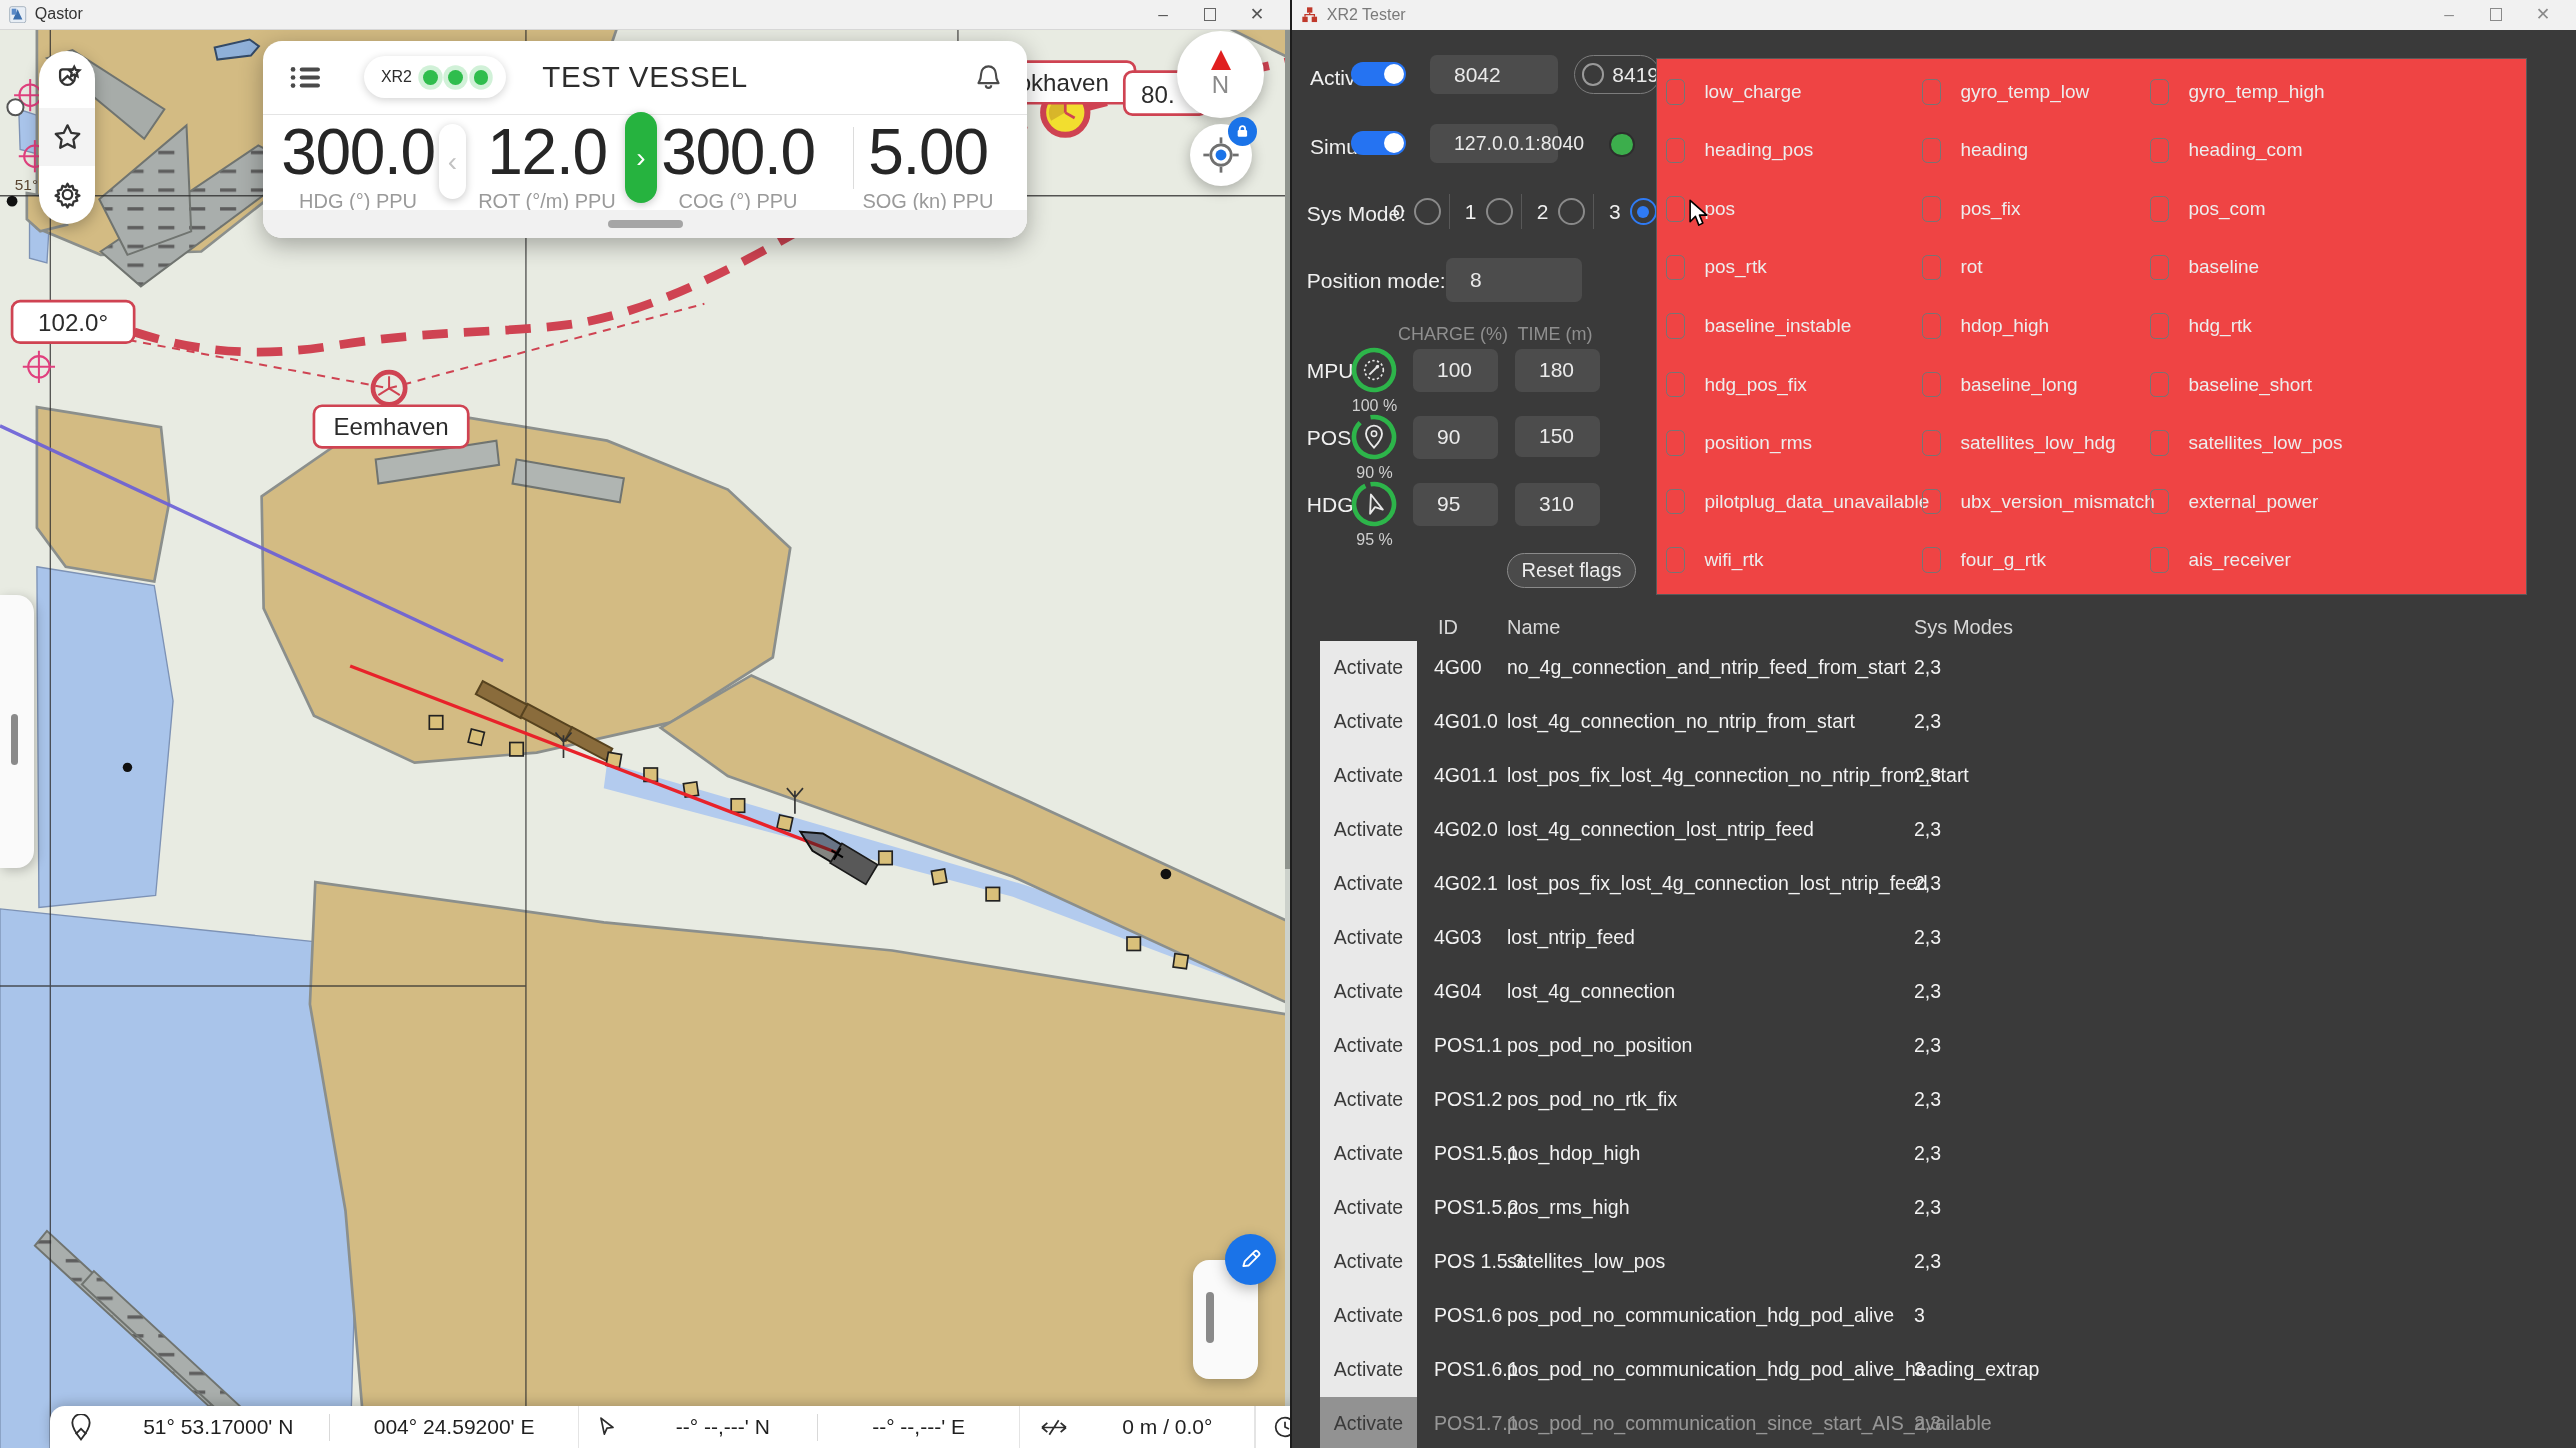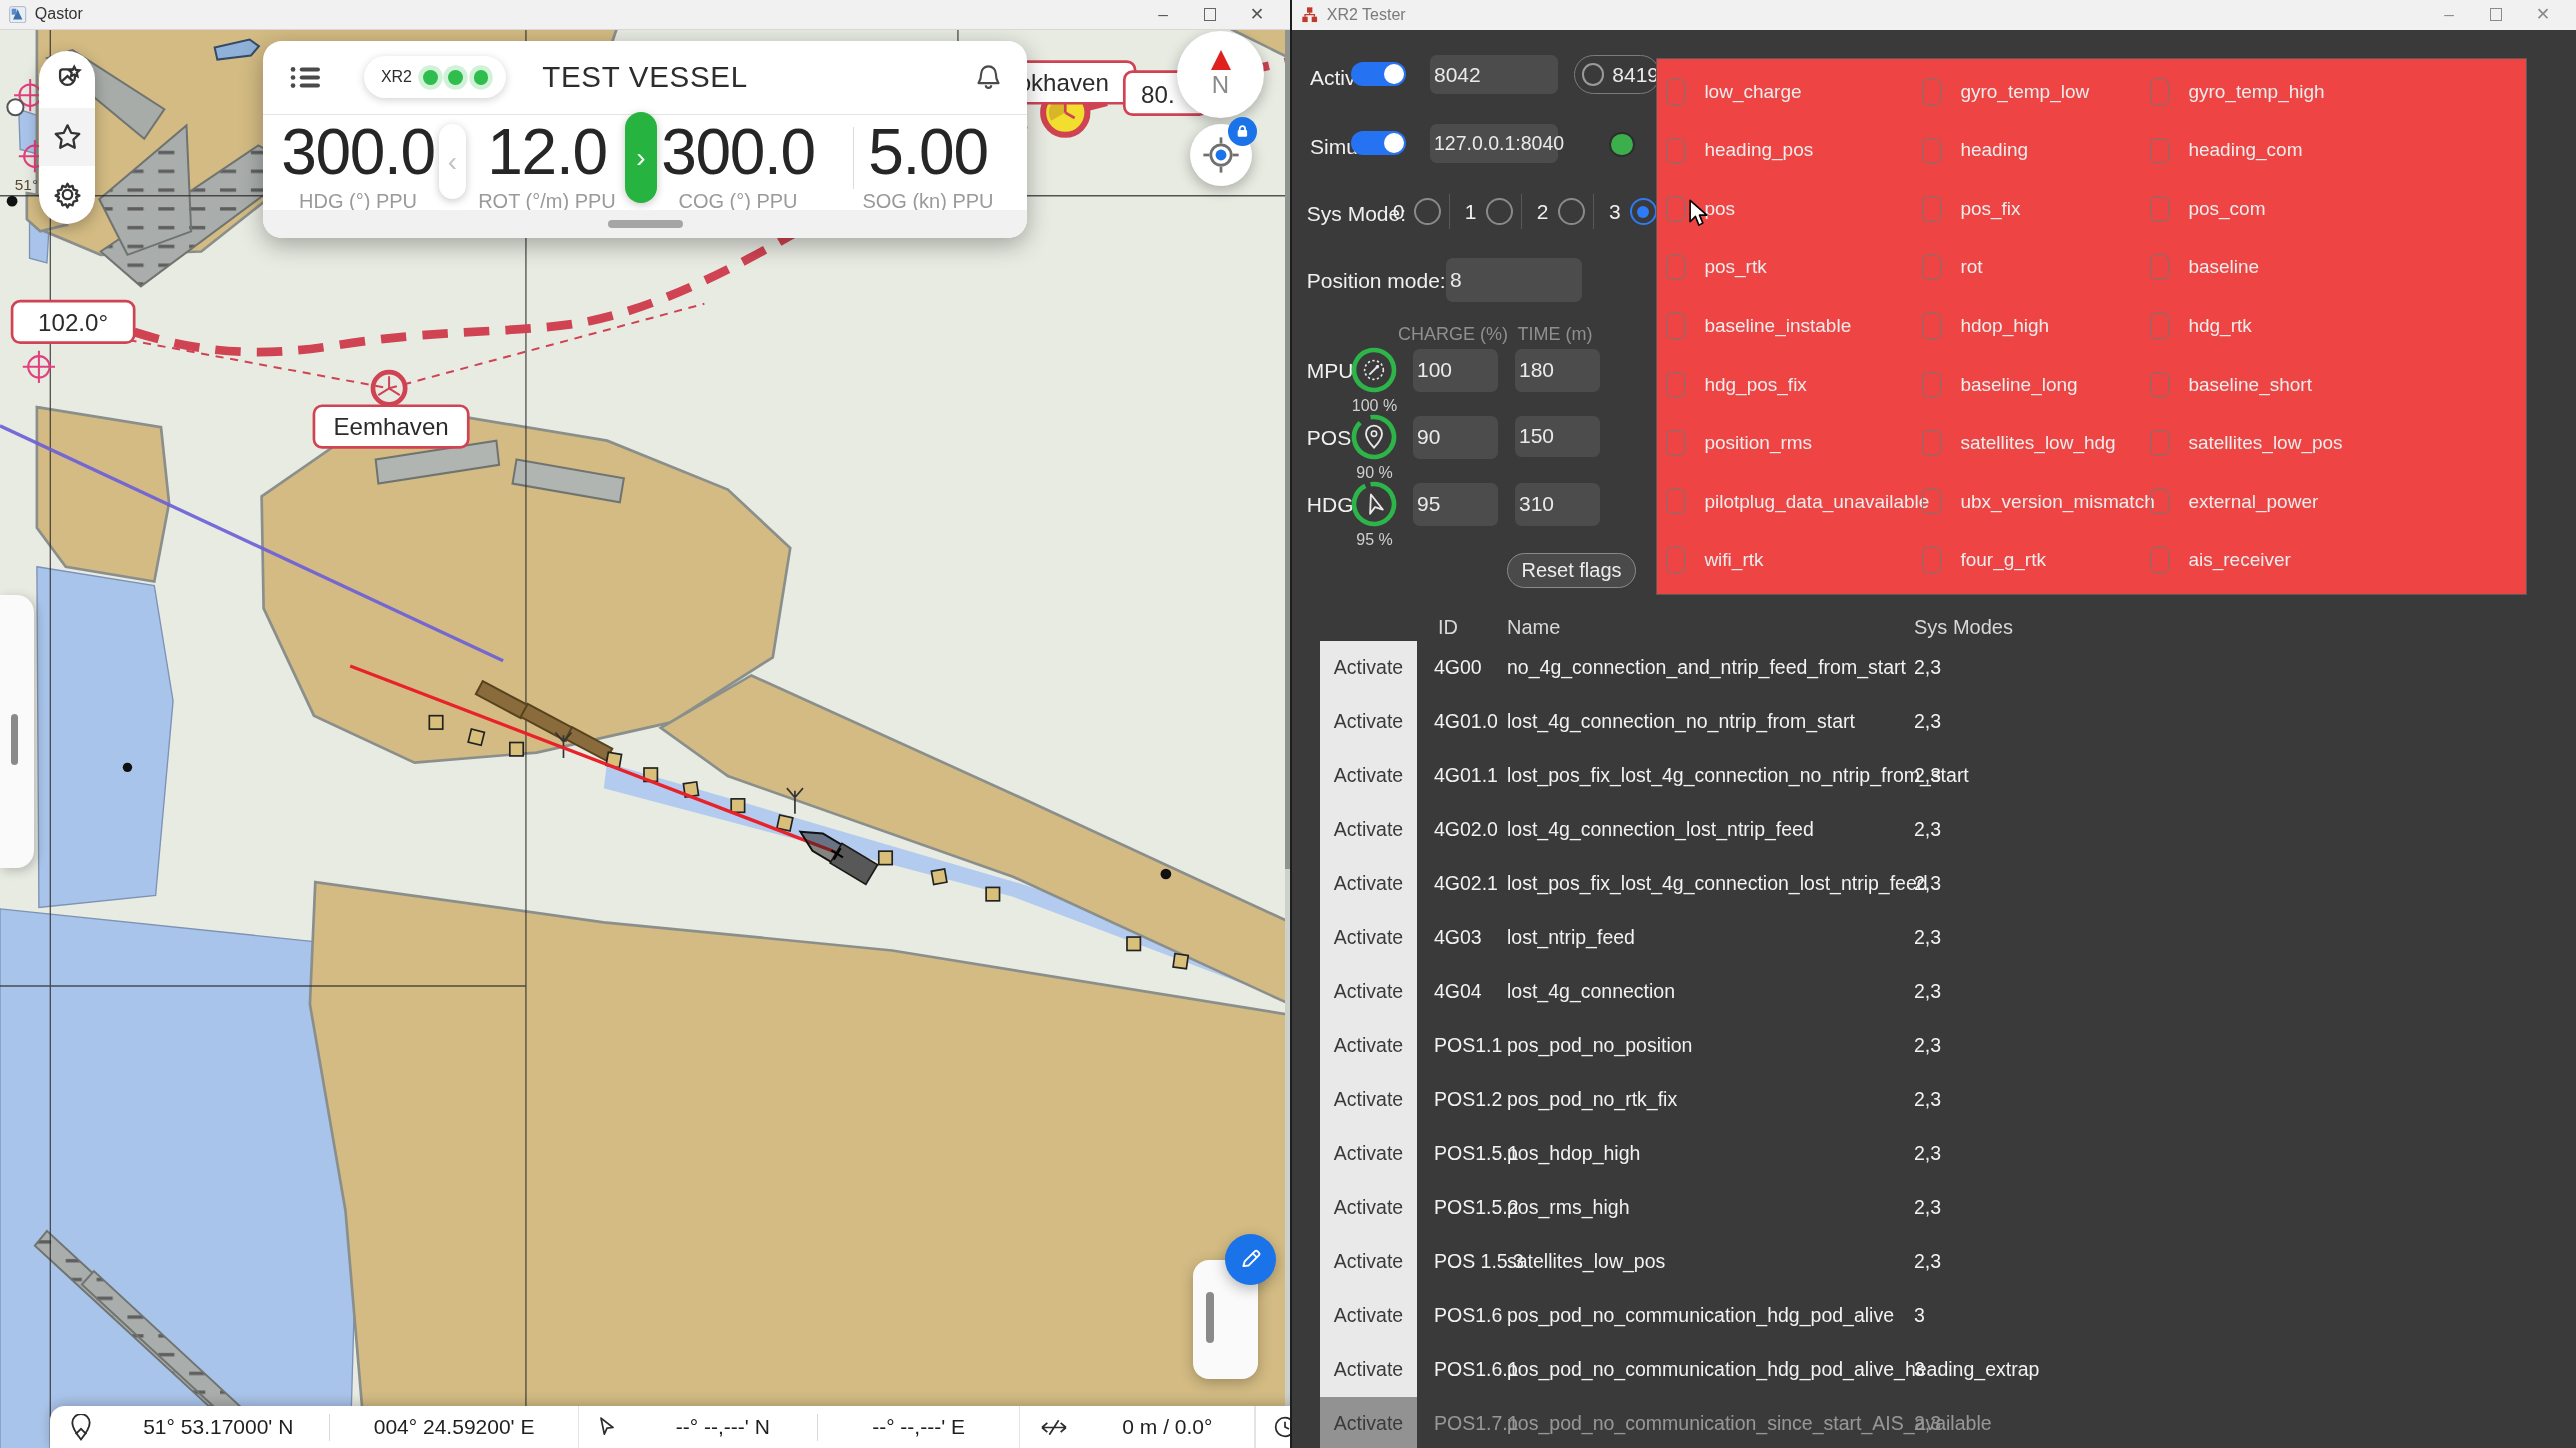--- a/index.html
+++ b/index.html
@@ -61,21 +61,21 @@
   .sbar .seg{display:flex;align-items:center;height:100%}
   .sbar .txt{text-align:center}
   .sbar .dv{width:1.3px;height:27px;background:#d9d9d9}
   .mapscroll{position:absolute;right:0;top:0;width:5.4px;height:1419px;background:#ccd1cb;z-index:11}
   .mapscroll .thumb{position:absolute;left:0;top:0;width:5.4px;height:839px;background:#8f948e}
   
   .xcontent{position:absolute;left:0;top:29.5px;width:1284px;height:1419px;color:#ededed}
   .xlab{position:absolute;font-size:21px;color:#f0f0f0}
   .toggle{position:absolute;width:55px;height:24px;border-radius:12px;background:#2573f2}
   .toggle .knob{position:absolute;right:2px;top:2px;width:20px;height:20px;border-radius:50%;background:#fff}
-  .field{position:absolute;background:#4c4c4c;border-radius:6.7px;color:#eaeaea;font-size:21px;display:flex;align-items:center;padding-left:4px}
+  .field{position:absolute;background:#4c4c4c;border-radius:6.7px;color:#eaeaea;font-size:21px;display:flex;align-items:center;padding-left:24px}
   .altpill{position:absolute;left:282px;top:25.5px;width:86px;height:39px;border:1.3px solid #7c7c7c;border-radius:19.5px;
     display:flex;align-items:center;padding-left:6.7px;gap:8px}
   .altpill .ring{width:23px;height:23px;border-radius:50%;border:2px solid #9a9a9a}
   .altpill .pt{font-size:21px;color:#eaeaea}
   .dotgreen{position:absolute;left:317px;top:102px;width:25.5px;height:25.5px;border-radius:50%;background:#3cae4c;border:2px solid #2d2d2d}
   .smrow{position:absolute;left:94px;top:163px;height:38px;display:flex;align-items:center}
   .smrow .num{font-size:21px;color:#f0f0f0;margin:0 9.4px 0 6.7px}
   .smrow .radio{width:27px;height:27px;border-radius:50%;border:2px solid #8a8a8a}
   .smrow .radio.sel{border:2.7px solid #2f7bf5;display:flex;align-items:center;justify-content:center}
   .smrow .radio.sel::after{content:"";width:12px;height:12px;border-radius:50%;background:#2f7bf5}

